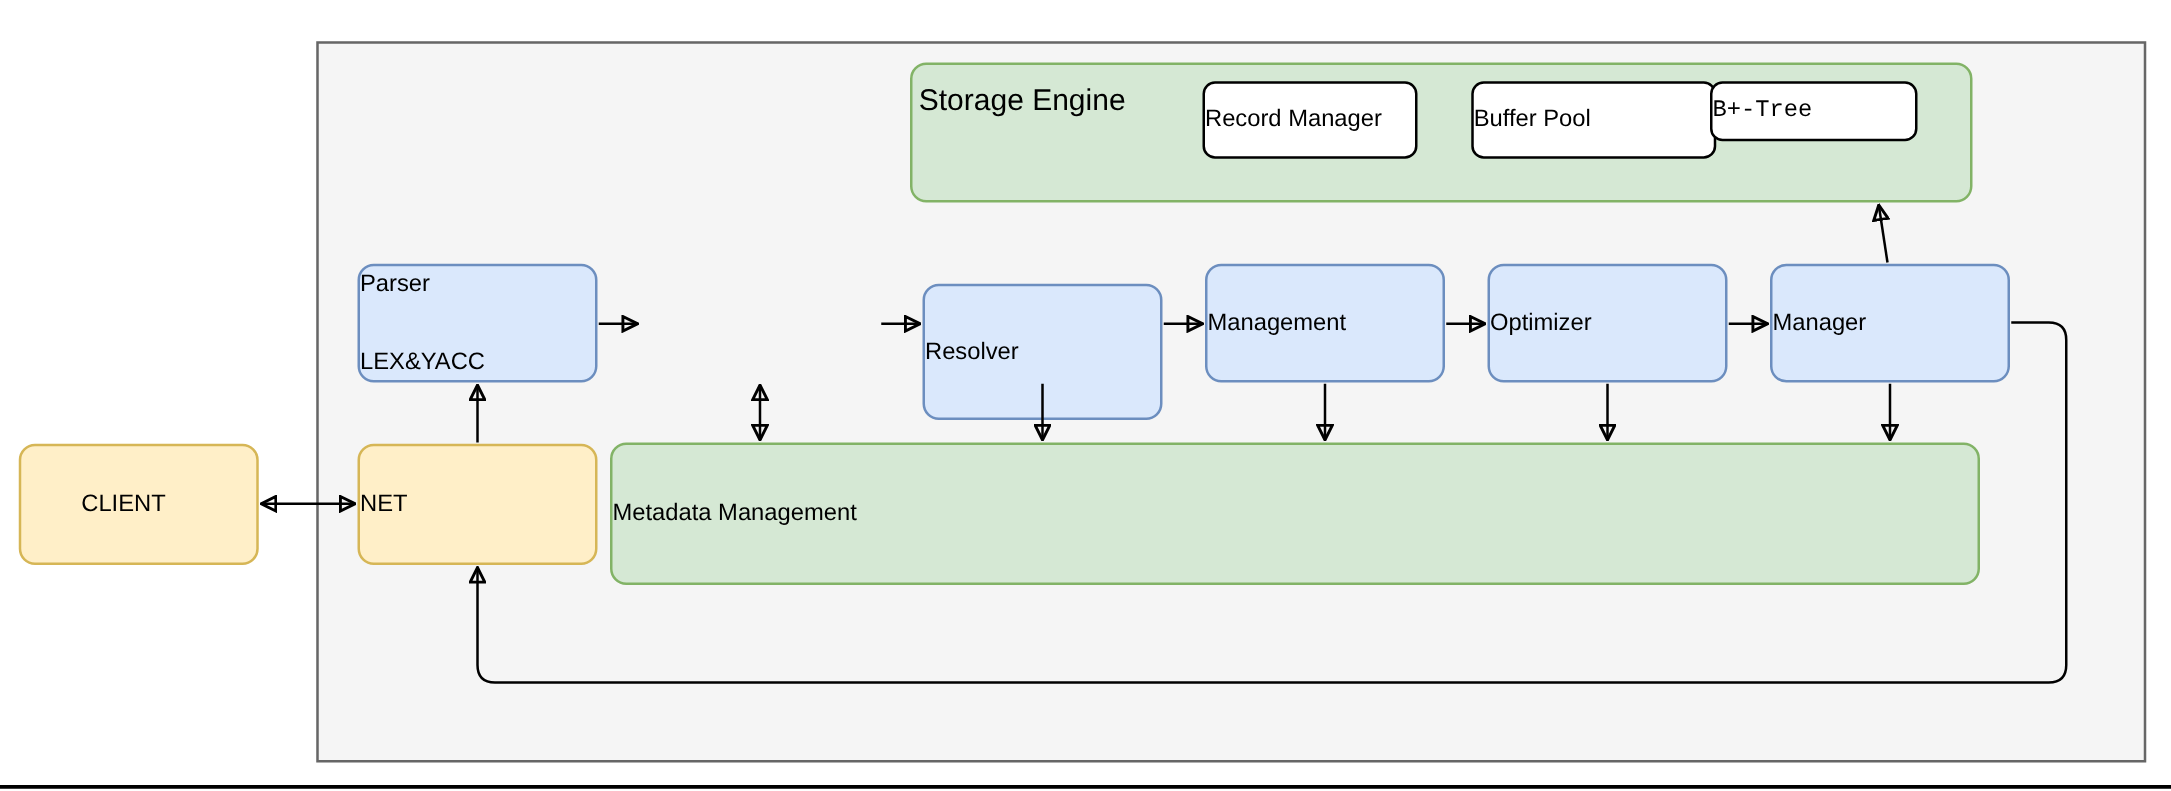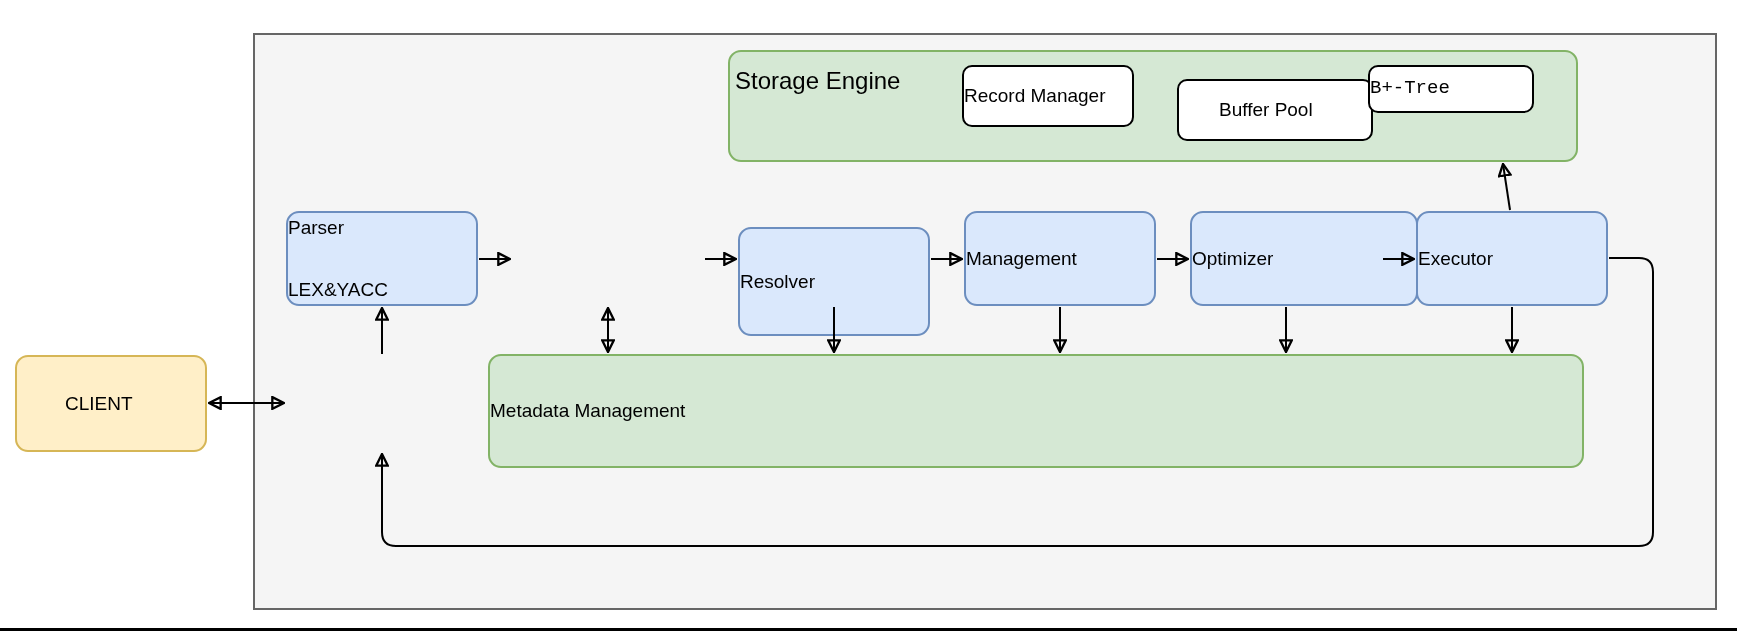--- a/index.html
+++ b/index.html
@@ -20,28 +20,28 @@
   .blue   { background:#dae8fc; border:2px solid #6c8ebf; border-radius:13px; }
   .green  { background:#d5e8d4; border:2px solid #82b366; border-radius:13px; }
   .white-box { background:#ffffff; border:2.5px solid #000000; border-radius:10px; }
 
   .client-node   { left:15px;  top:355px; width:192px; height:97px;padding-left:48px; }
   .net-node      { left:286px; top:355px; width:192px; height:97px; }
   .parser-node   { left:286px; top:211px; width:192px; height:95px;gap:36px; }
   .plancache-node{ left:512px; top:211px; width:192px; height:95px; }
   .resolver-node { left:738px; top:227px; width:192px; height:109px; }
   .transformer-node{ left:964px; top:211px; width:192px; height:95px; }
-  .optimizer-node{ left:1190px; top:211px; width:228px; height:95px; }
+  .optimizer-node{ left:1190px; top:211px; width:192px; height:95px; }
   .executor-node { left:1416px; top:211px; width:192px; height:95px; }
 
   .storage-group { left:728px; top:50px; width:850px; height:112px;
                    justify-content:flex-start; align-items:flex-start; }
   .storage-title { position:absolute; left:5px; top:13px; font-size:24px; white-space:nowrap; }
   .recordmanager-node { left:962px;  top:65px; width:172px; height:62px; }
-  .bufferpool-node    { left:1177px; top:79px; width:196px; height:62px;padding-left:40px; }
+  .bufferpool-node    { left:1177px; top:65px; width:196px; height:62px; }
   .bplustree-node     { left:1368px; top:65px; width:166px; height:48px;font-family:Liberation Mono, monospace; }
 
   .metadata-node { left:488px; top:354px; width:1096px; height:114px; }
 
   .connector-layer { position:absolute; left:0; top:0; width:1737px; height:633px; z-index:3; }
   .connector-layer path, .connector-layer line { stroke:#000000; stroke-width:2; fill:none; }
 
   .bottom-rule { position:absolute; left:0; top:628px; width:1737px; height:3px; background:#000000; }
 </style>
 </head>
@@ -93,25 +93,28 @@
   <div class="node blue resolver-node">
     <div>Resolver</div>
   </div>
   <div class="node blue transformer-node">
     <div>Management</div>
   </div>
   <div class="node blue optimizer-node">
     <div>Optimizer</div>
   </div>
   <div class="node blue executor-node">
-    <div>Executor</div>
+    <div>Manager</div>
   </div>
 
   <div class="node yellow client-node">
     <div>CLIENT</div>
+  </div>
+  <div class="node yellow net-node">
+    <div>NET</div>
   </div>
 
   <div class="node green metadata-node">
     <div>Metadata Management</div>
   </div>
 
   <div class="bottom-rule"></div>
 </div>
 
 </body></html>

